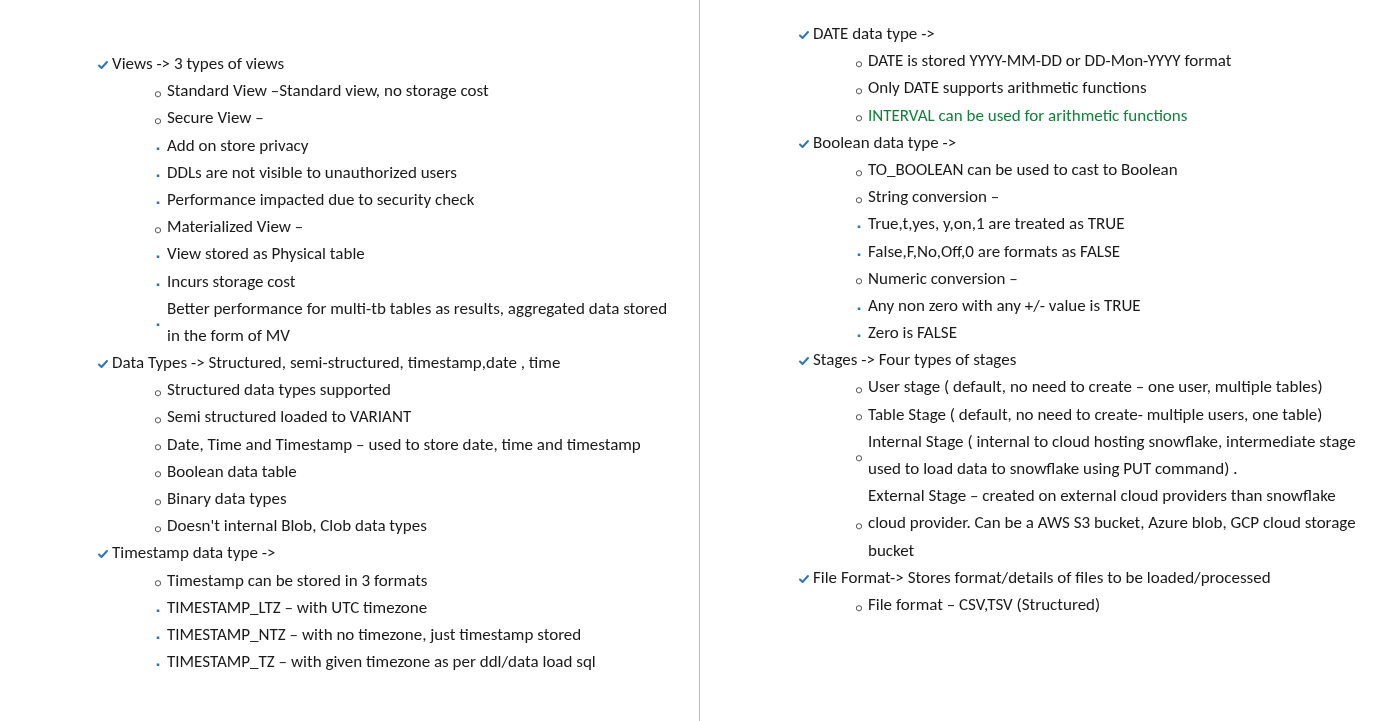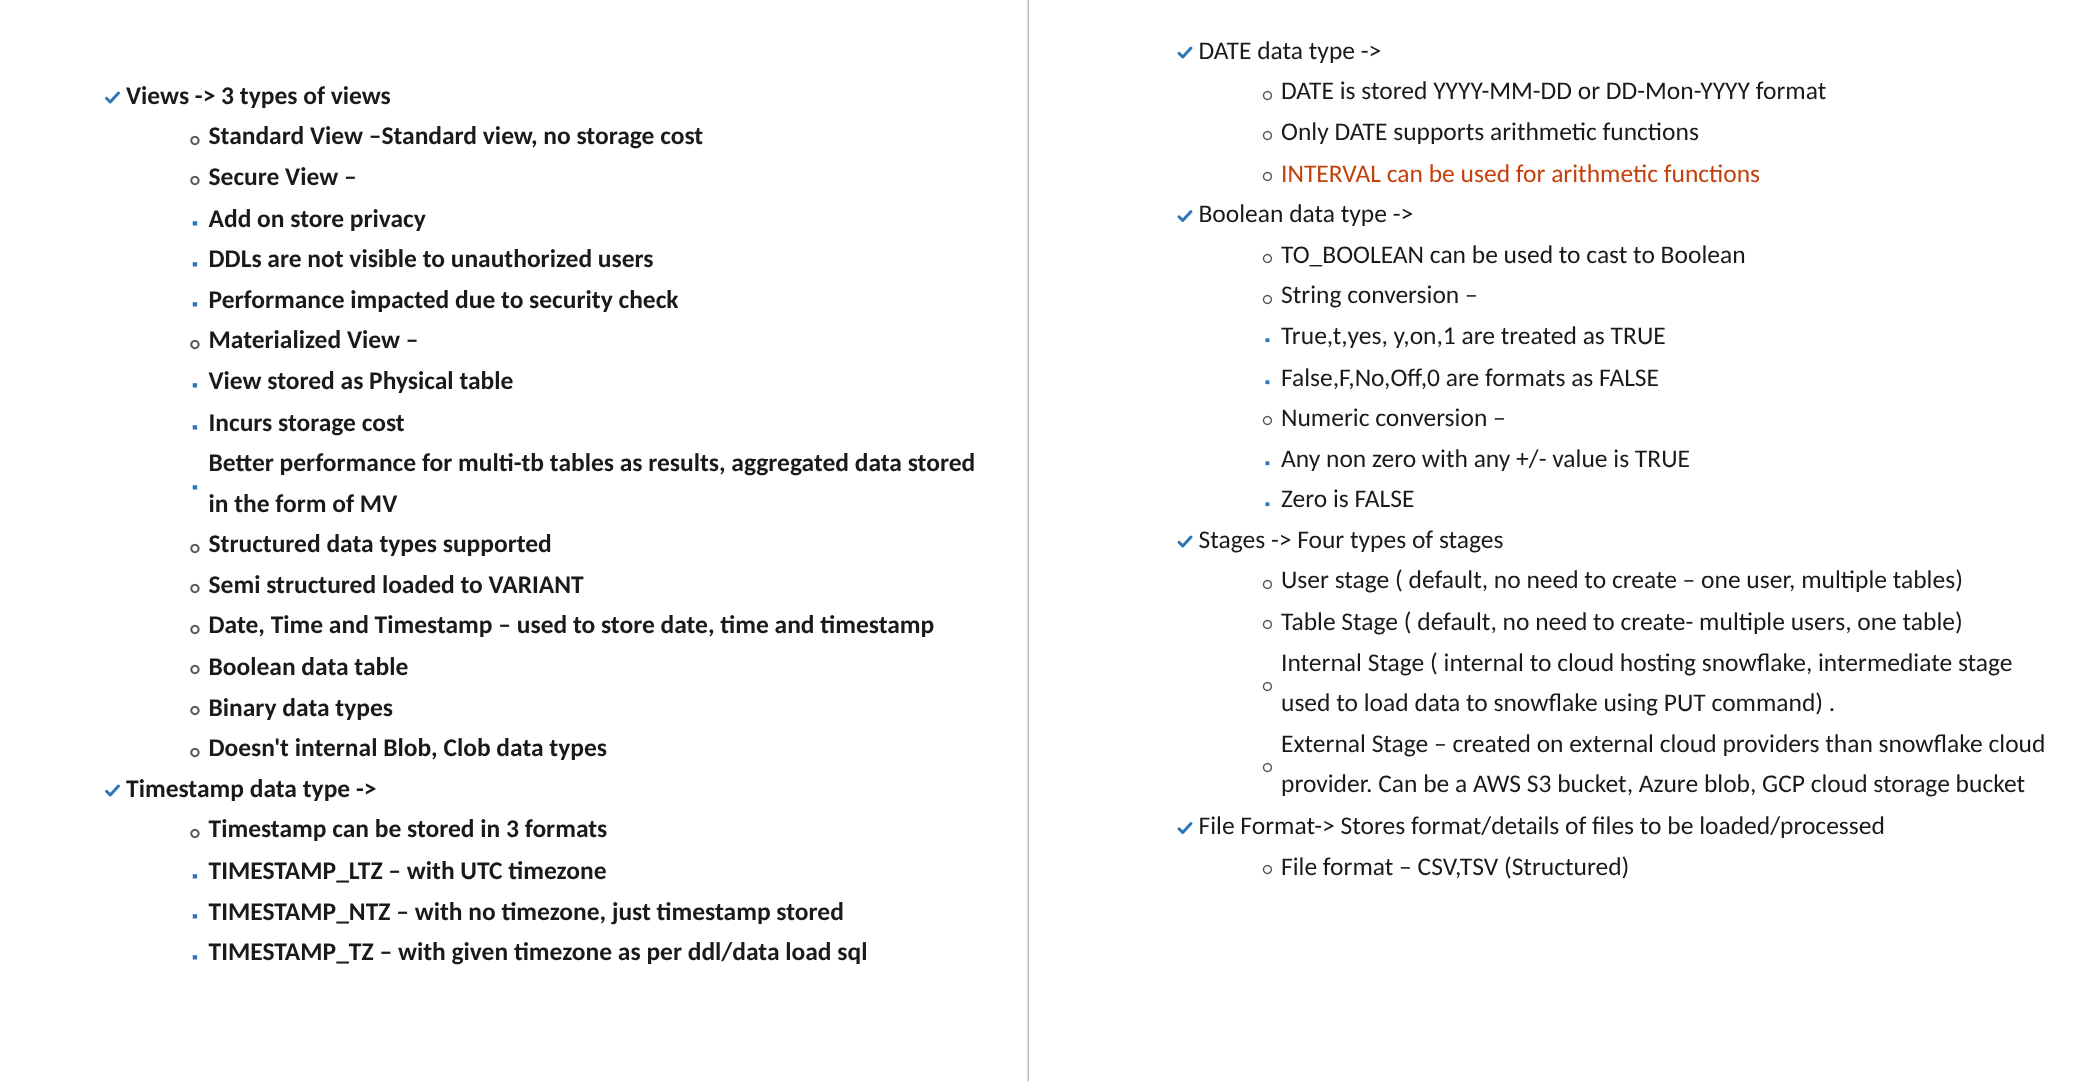--- a/index.html
+++ b/index.html
@@ -17,23 +17,22 @@
     display: flex;
     width: 100%;
     height: 100%;
   }
   .col {
     flex: 1;
     padding: 30px 30px 10px 30px;
   }
   .col-left {
     border-right: 1px solid #bdbdbd;
-    padding-left: 66px;
+    padding-left: 94px;
     padding-top: 50px;
-    font-weight: bold;
   }
   .col-right {
     padding-left: 95px;
     padding-top: 20px;
   }
   .item {
     display: flex;
     align-items: center;
   }
   .bullet {
@@ -45,21 +44,21 @@
     padding-top: 3px;
   }
   .check .bullet { color: #2e75b6; }
   .check .bullet svg { width: 12px; height: 12px; }
   .circ .bullet { font-size: 12px; color: #555; padding-top: 6px; line-height: 1; }
   .sq .bullet { color: #2e75b6; font-size: 10px; padding-top: 7px; line-height: 1; }
   .txt { flex: 1; }
   .check { margin-left: 0; }
   .circ { margin-left: 55px; }
   .sq { margin-left: 55px; }
-  .link { color: #c2410c; }
+  .link { color: #15803d; }
 </style>
 </head>
 <body>
 
 <div class="page">
   <div class="col col-left">
       <div class="item check">
         <span class="bullet">
           <svg viewBox="0 0 24 24" fill="none" stroke="#2e75b6" stroke-width="4" stroke-linecap="round" stroke-linejoin="round">
             <polyline points="4 13 9 18 20 6"></polyline>
@@ -96,20 +95,28 @@
         <span class="txt">View stored as Physical table</span>
       </div>
       <div class="item sq">
         <span class="bullet">▪</span>
         <span class="txt">Incurs storage cost</span>
       </div>
       <div class="item sq">
         <span class="bullet">▪</span>
         <span class="txt">Better performance for multi-tb tables as results, aggregated data stored in the form of MV</span>
       </div>
+      <div class="item check">
+        <span class="bullet">
+          <svg viewBox="0 0 24 24" fill="none" stroke="#2e75b6" stroke-width="4" stroke-linecap="round" stroke-linejoin="round">
+            <polyline points="4 13 9 18 20 6"></polyline>
+          </svg>
+        </span>
+        <span class="txt">Data Types -&gt; Structured, semi-structured, timestamp,date , time</span>
+      </div>
       <div class="item circ">
         <span class="bullet">○</span>
         <span class="txt">Structured data types supported</span>
       </div>
       <div class="item circ">
         <span class="bullet">○</span>
         <span class="txt">Semi structured loaded to VARIANT</span>
       </div>
       <div class="item circ">
         <span class="bullet">○</span>

